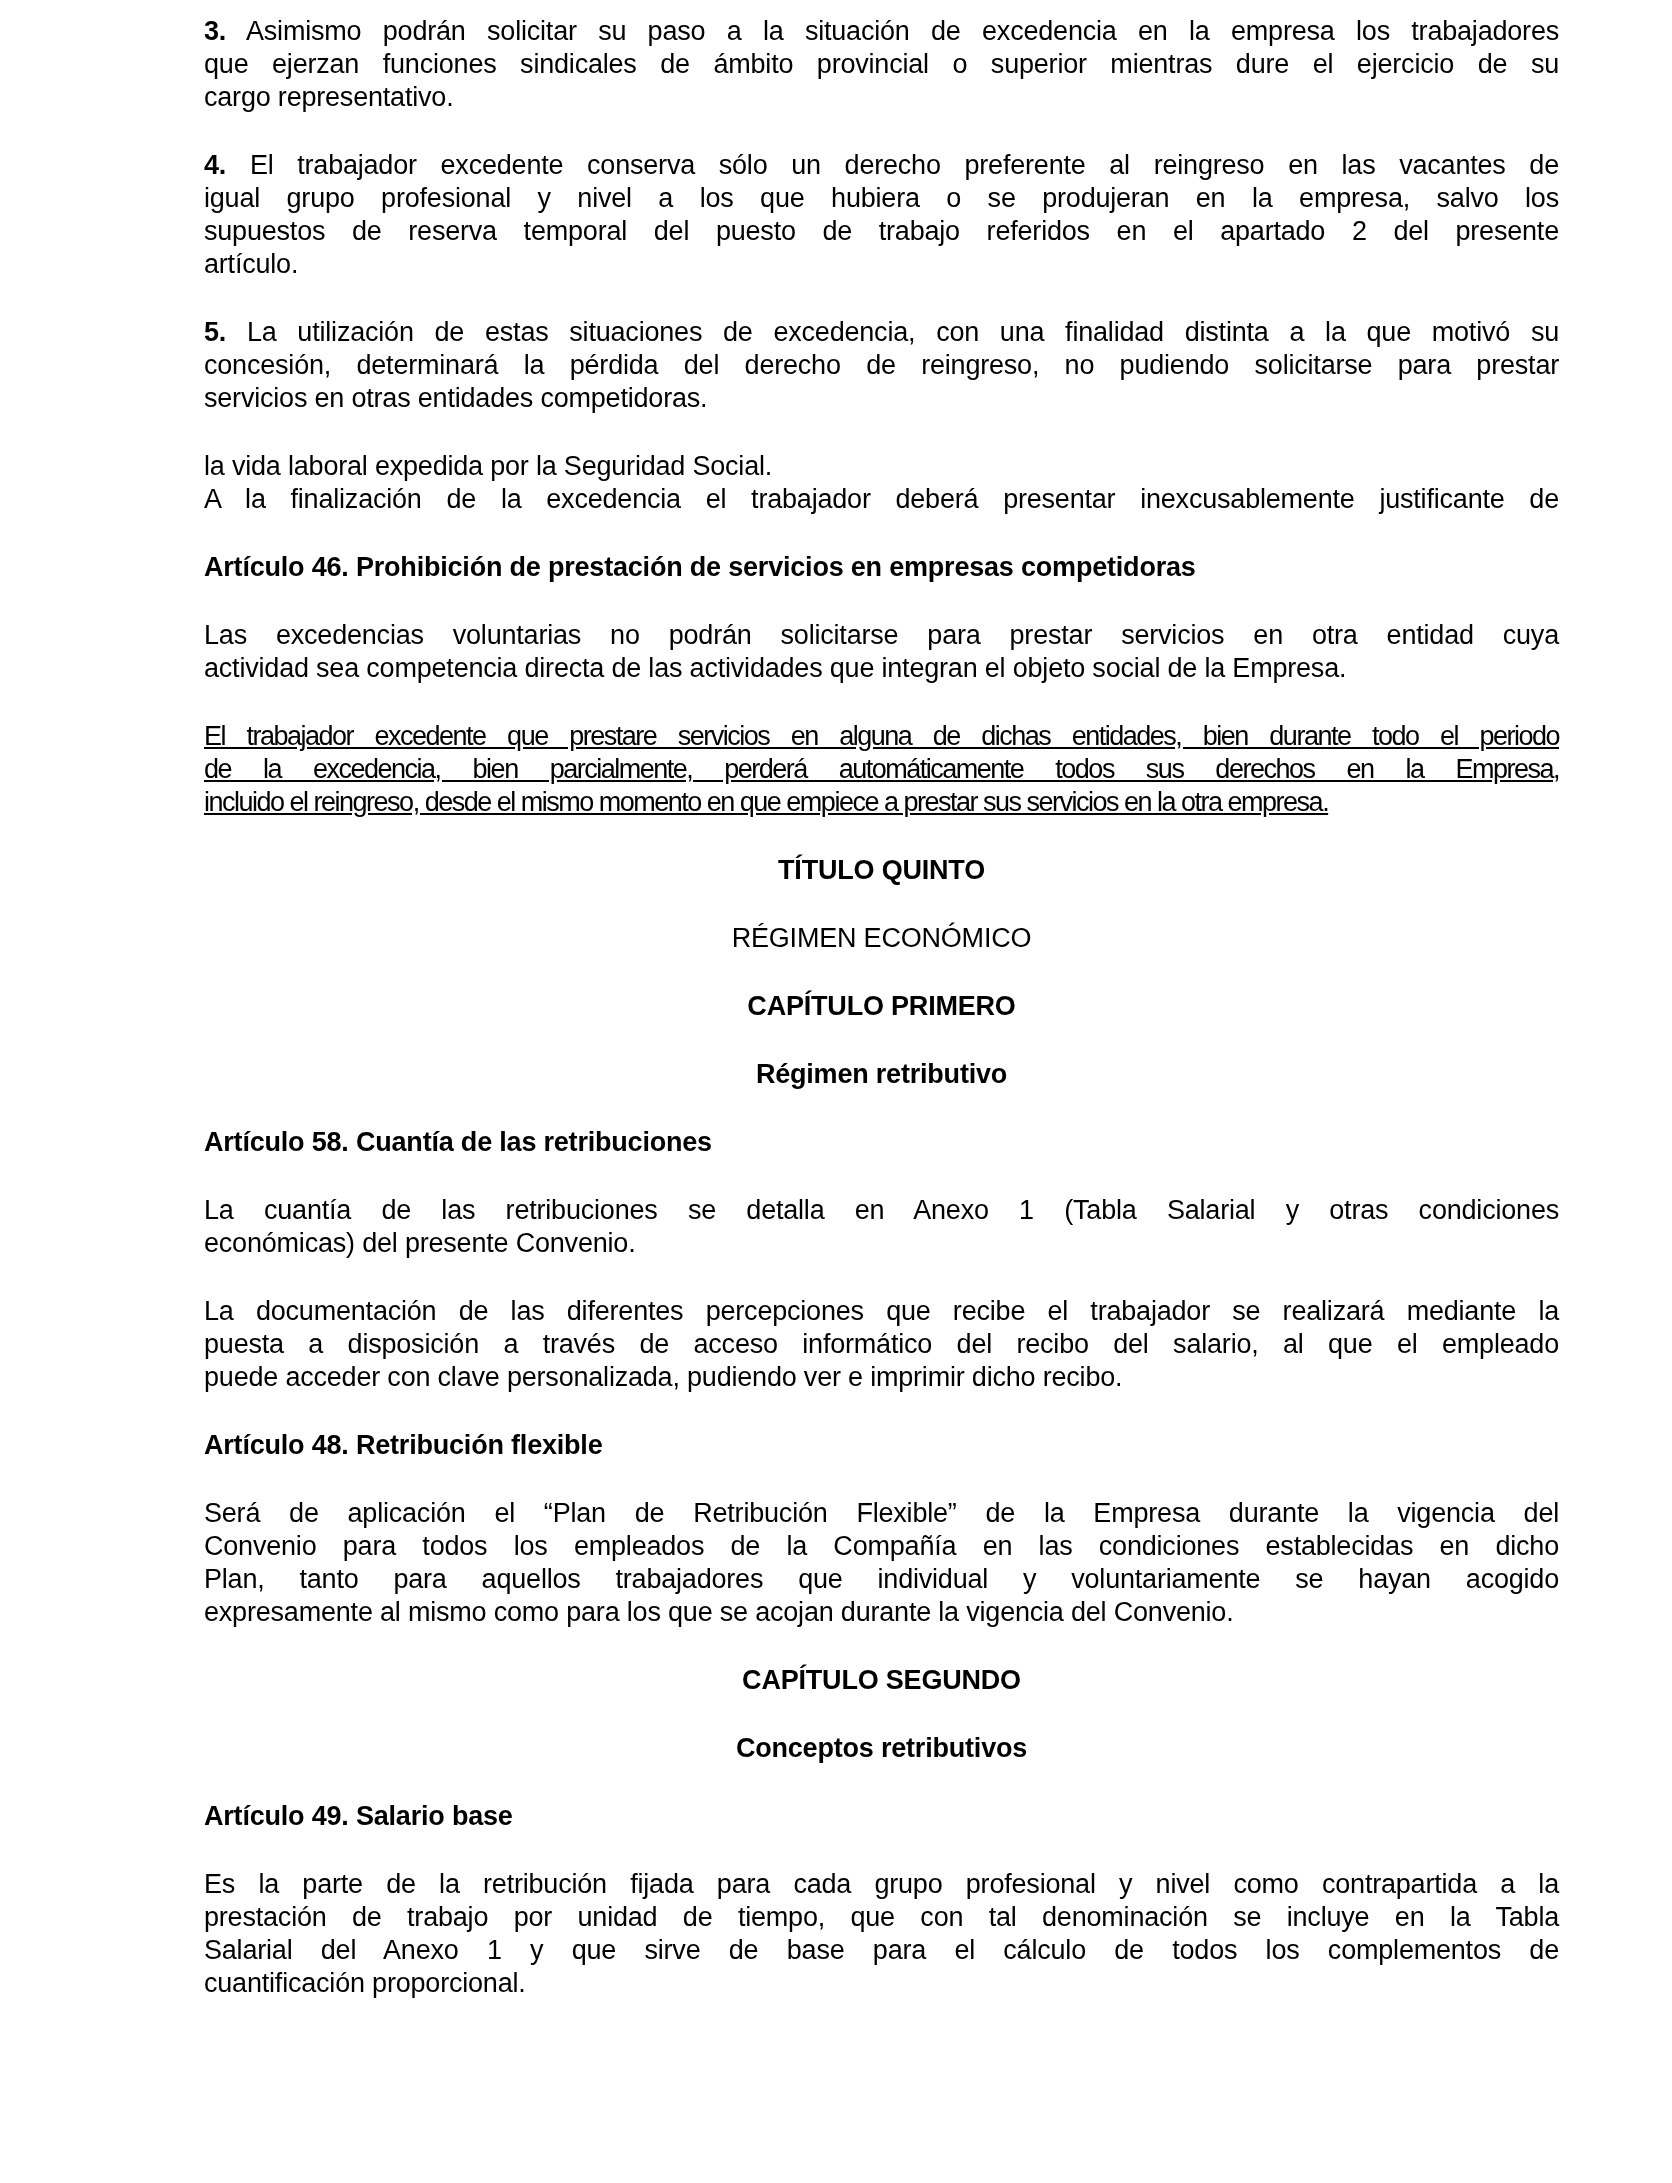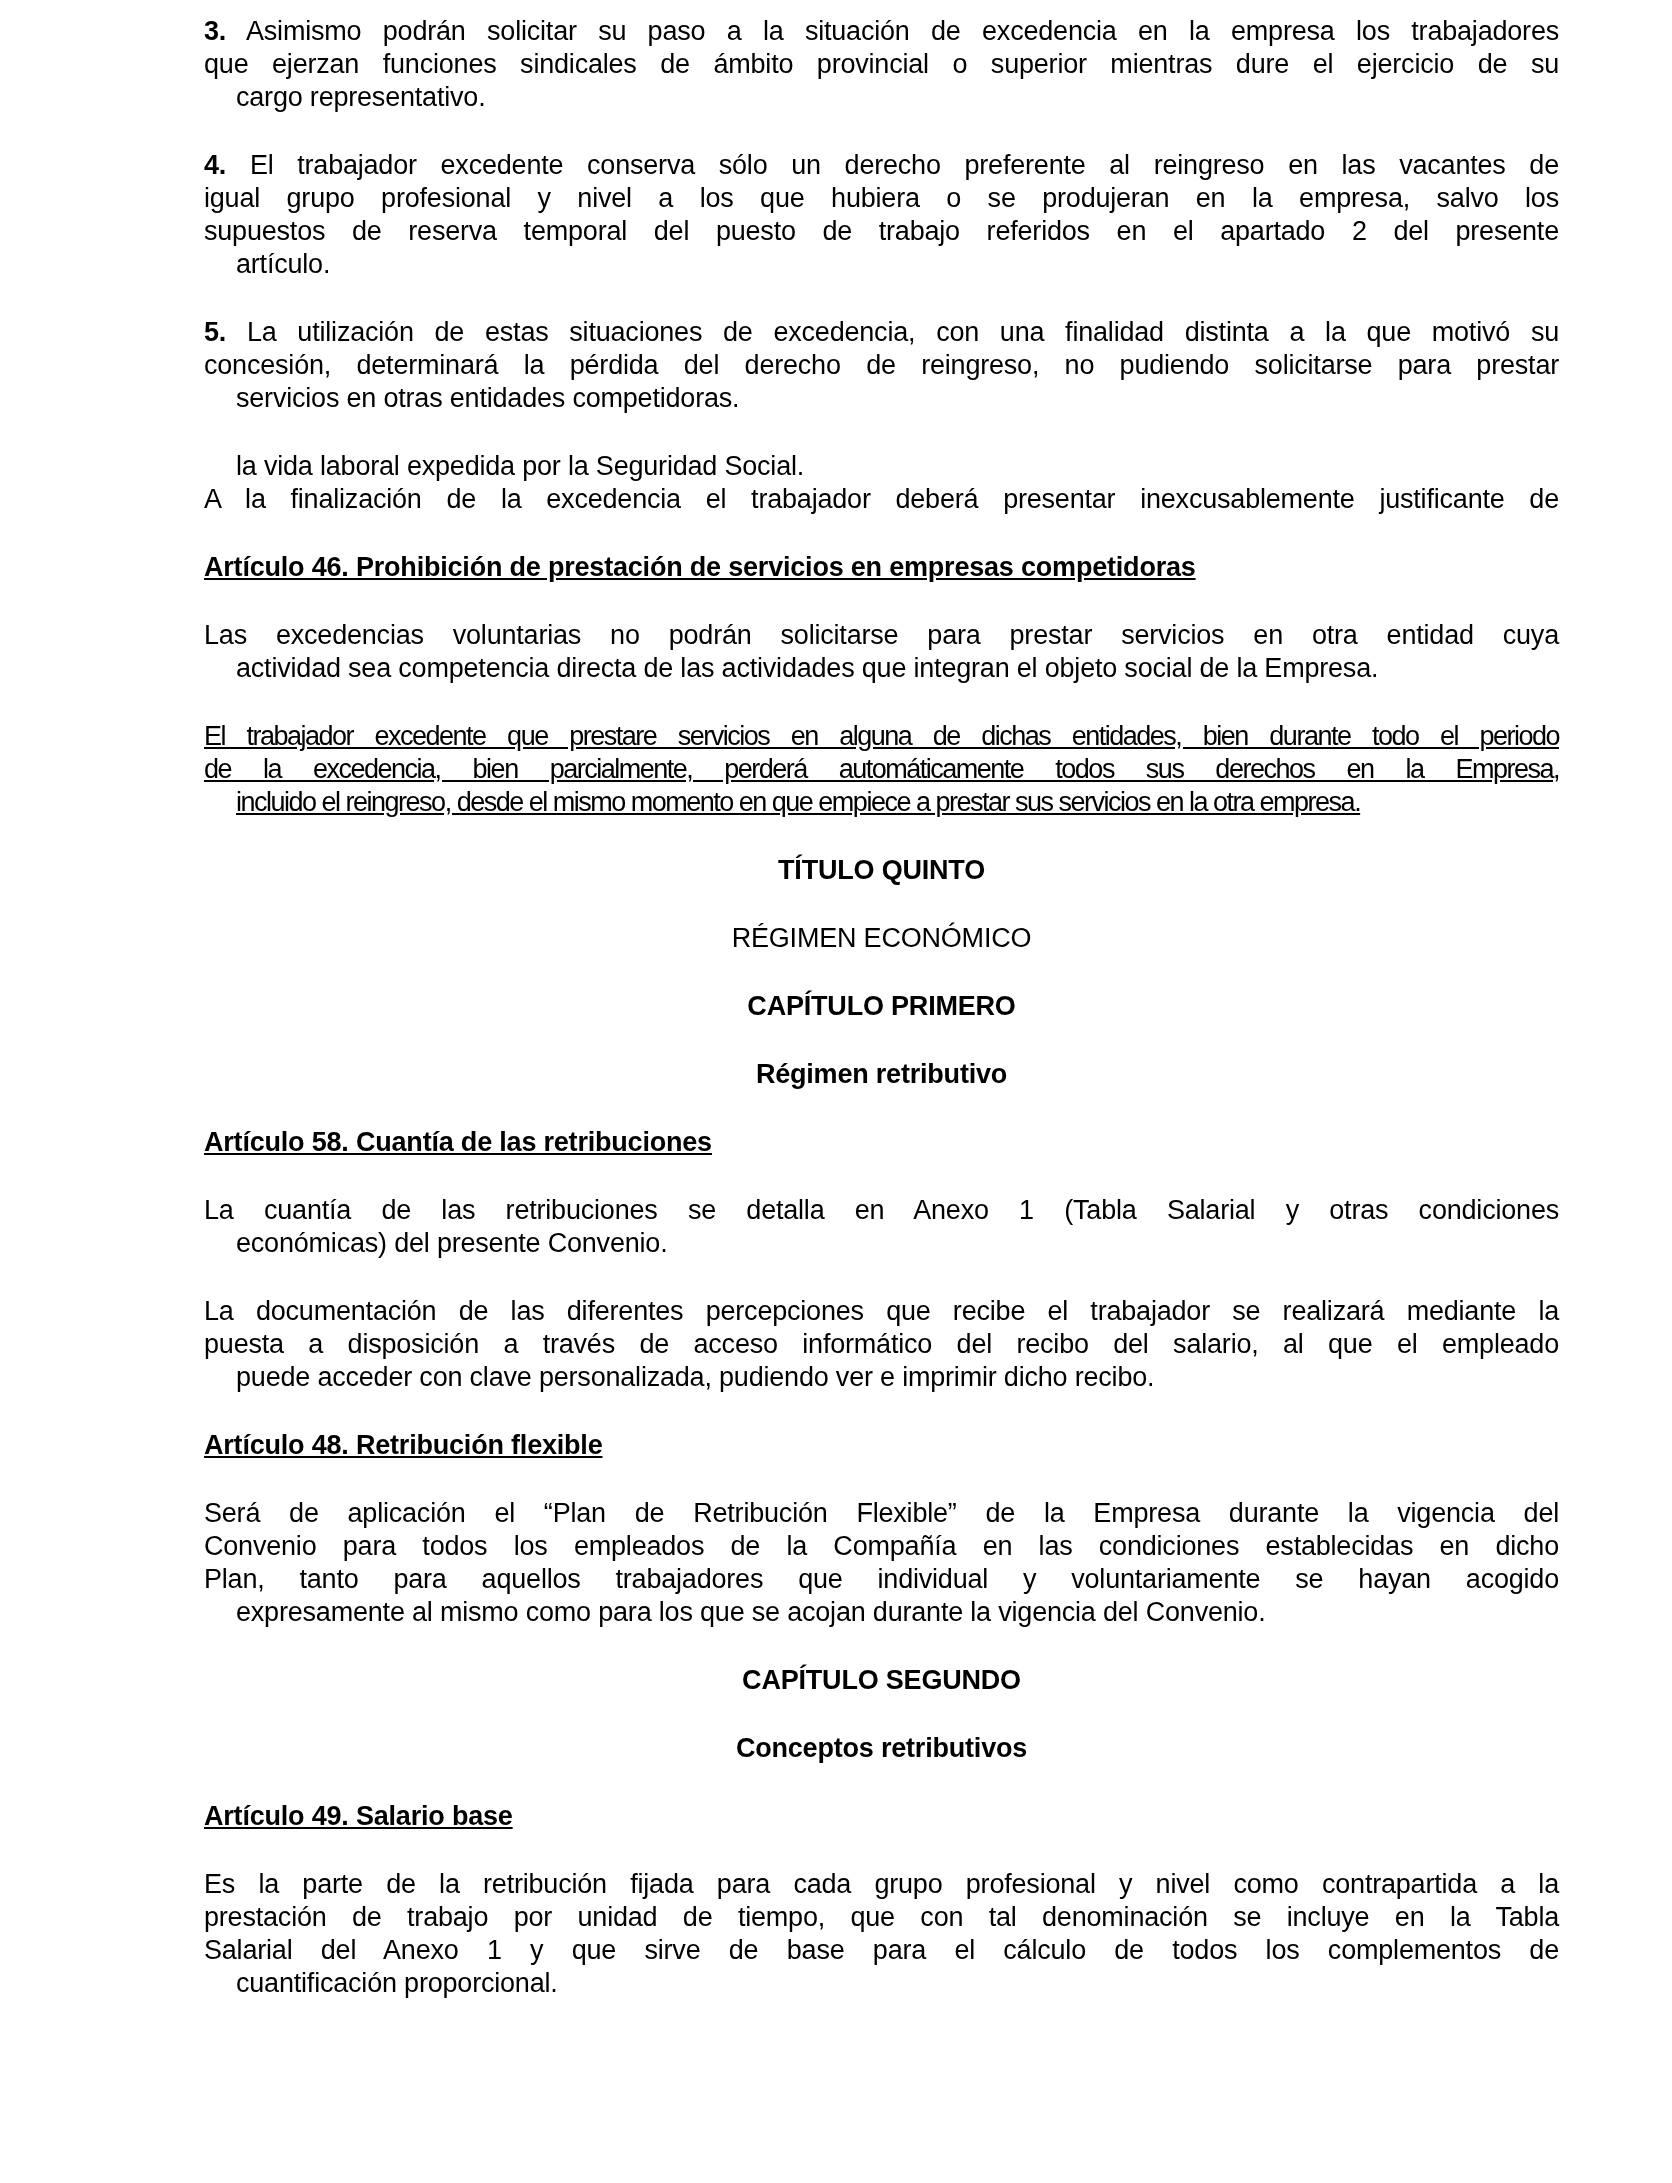--- a/index.html
+++ b/index.html
@@ -19,21 +19,20 @@
   }
   .page {
     padding: 15px 113px 0 204px; 
   }
   .block {
     margin: 0 0 35px 0;
   }
   .article-heading {
     font-weight: 700;
     text-align: left;
-    text-decoration: underline;
   }
   .center-bold {
     font-weight: 700;
     text-align: center;
   }
   .center-plain {
     font-weight: 400;
     text-align: center;
   }
   .extra-space {
@@ -43,21 +42,20 @@
     letter-spacing: -1.5px;
     text-decoration: underline;
   }
   .line {
     display: block;
     text-align: justify;
     text-align-last: justify;
   }
   .line.last {
     text-align-last: auto;
-    margin-left: 32px;
   }
   b[data-name="paragraph-number"] {
     font-weight: 700;
   }
 </style>
 </head>
 <body data-name="scanned-document">
 
 <main class="page" data-name="document-page">
     <p class="block paragraph" data-name="numbered-paragraph-3">

